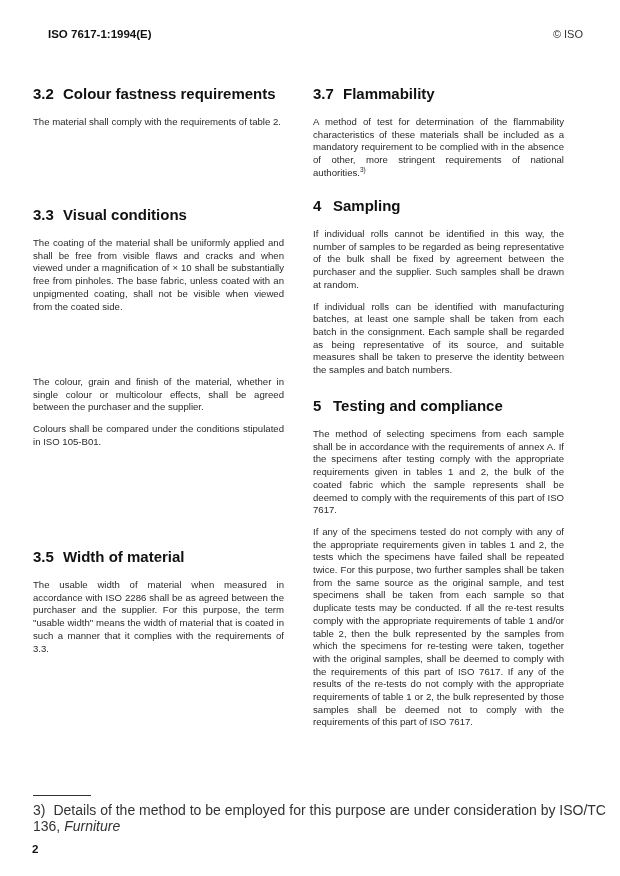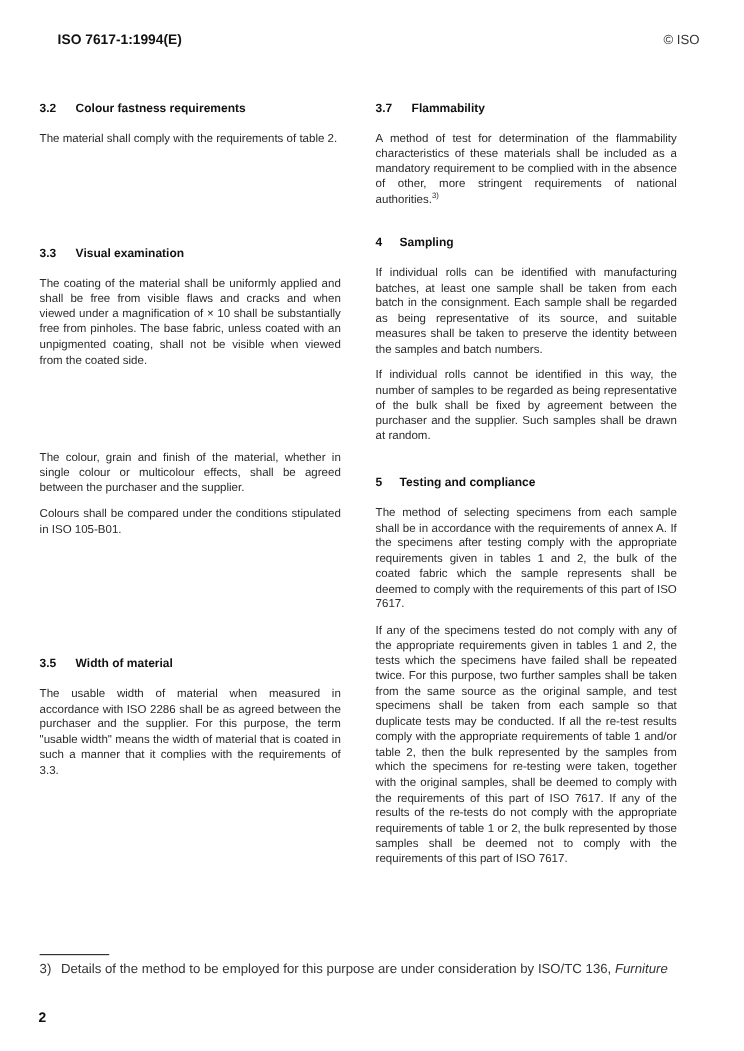--- a/index.html
+++ b/index.html
@@ -14,56 +14,56 @@
   }
   .hdr-right {
     position: absolute; right: 37px; top: 28px;
     font-size: 11px; color: #333;
   }
   .col { position: absolute; width: 251px; }
   .col.left { left: 33px; }
   .col.right { left: 313px; }
   .sec { position: absolute; left: 0; width: 251px; }
   h2 {
-    margin: 0 0 14px 0; font-size: 10px; font-weight: bold; color: #111;
+    margin: 0 0 14px 0; font-size: 15px; font-weight: bold; color: #111;
   }
   h2 .num { display: inline-block; width: 30px; }
   h2 .num.wide { width: 20px; }
   p {
     margin: 0 0 9px 0; font-size: 9.6px; line-height: 12.7px;
     text-align: justify; color: #2a2a2a;
   }
   sup { font-size: 6.5px; line-height: 0; }
   .fn-rule {
     position: absolute; left: 33px; top: 795px; width: 58px; height: 0;
     border-top: 1px solid #333;
   }
   .footnote {
-    position: absolute; left: 33px; top: 802px; font-size: 11px; color: #333;
+    position: absolute; left: 33px; top: 802px; font-size: 14px; color: #333;
   }
   .footnote .fn-num { margin-right: 8px; }
   .footnote i { font-style: italic; }
   .page-num {
     position: absolute; left: 32px; top: 843px; font-weight: bold; font-size: 11.5px; color: #111;
   }
 </style>
 </head>
 <body>
 
 <div class="hdr-left">ISO 7617-1:1994(E)</div>
 <div class="hdr-right">© ISO</div>
 
 <div class="col left">
   <div class="sec" style="top:85px">
     <h2><span class="num">3.2</span><span>Colour fastness requirements</span></h2>
     <p>The material shall comply with the requirements of table 2.</p>
   </div>
 
   <div class="sec" style="top:206px">
-    <h2><span class="num">3.3</span><span>Visual examination</span></h2>
+    <h2><span class="num">3.3</span><span>Visual conditions</span></h2>
     <p>The coating of the material shall be uniformly applied and shall be free from visible flaws and cracks and when viewed under a magnification of × 10 shall be substantially free from pinholes. The base fabric, unless coated with an unpigmented coating, shall not be visible when viewed from the coated side.</p>
   </div>
 
   <div class="sec" style="top:376px">
     <p>The colour, grain and finish of the material, whether in single colour or multicolour effects, shall be agreed between the purchaser and the supplier.</p>
     <p>Colours shall be compared under the conditions stipulated in ISO 105-B01.</p>
   </div>
 
   <div class="sec" style="top:548px">
     <h2><span class="num">3.5</span><span>Width of material</span></h2>
@@ -75,22 +75,22 @@
 </div>
 
 <div class="col right">
   <div class="sec" style="top:85px">
     <h2><span class="num">3.7</span><span>Flammability</span></h2>
     <p><span>A method of test for determination of the flammability characteristics of these materials shall be included as a mandatory requirement to be complied with in the absence of other, more stringent requirements of national authorities.</span><sup>3)</sup></p>
   </div>
 
   <div class="sec" style="top:197px">
     <h2><span class="num wide">4</span><span>Sampling</span></h2>
+    <p>If individual rolls cannot be identified in this way, the number of samples to be regarded as being representative of the bulk shall be fixed by agreement between the purchaser and the supplier. Such samples shall be drawn at random.</p>
     <p>If individual rolls can be identified with manufacturing batches, at least one sample shall be taken from each batch in the consignment. Each sample shall be regarded as being representative of its source, and suitable measures shall be taken to preserve the identity between the samples and batch numbers.</p>
-    <p>If individual rolls cannot be identified in this way, the number of samples to be regarded as being representative of the bulk shall be fixed by agreement between the purchaser and the supplier. Such samples shall be drawn at random.</p>
   </div>
 
   <div class="sec" style="top:397px">
     <h2><span class="num wide">5</span><span>Testing and compliance</span></h2>
     <p>The method of selecting specimens from each sample shall be in accordance with the requirements of annex A. If the specimens after testing comply with the appropriate requirements given in tables 1 and 2, the bulk of the coated fabric which the sample represents shall be deemed to comply with the requirements of this part of ISO 7617.</p>
     <p>If any of the specimens tested do not comply with any of the appropriate requirements given in tables 1 and 2, the tests which the specimens have failed shall be repeated twice. For this purpose, two further samples shall be taken from the same source as the original sample, and test specimens shall be taken from each sample so that duplicate tests may be conducted. If all the re-test results comply with the appropriate requirements of table 1 and/or table 2, then the bulk represented by the samples from which the specimens for re-testing were taken, together with the original samples, shall be deemed to comply with the requirements of this part of ISO 7617. If any of the results of the re-tests do not comply with the appropriate requirements of table 1 or 2, the bulk represented by those samples shall be deemed not to comply with the requirements of this part of ISO 7617.</p>
   </div>
 </div>
 
 <div class="fn-rule"></div>

